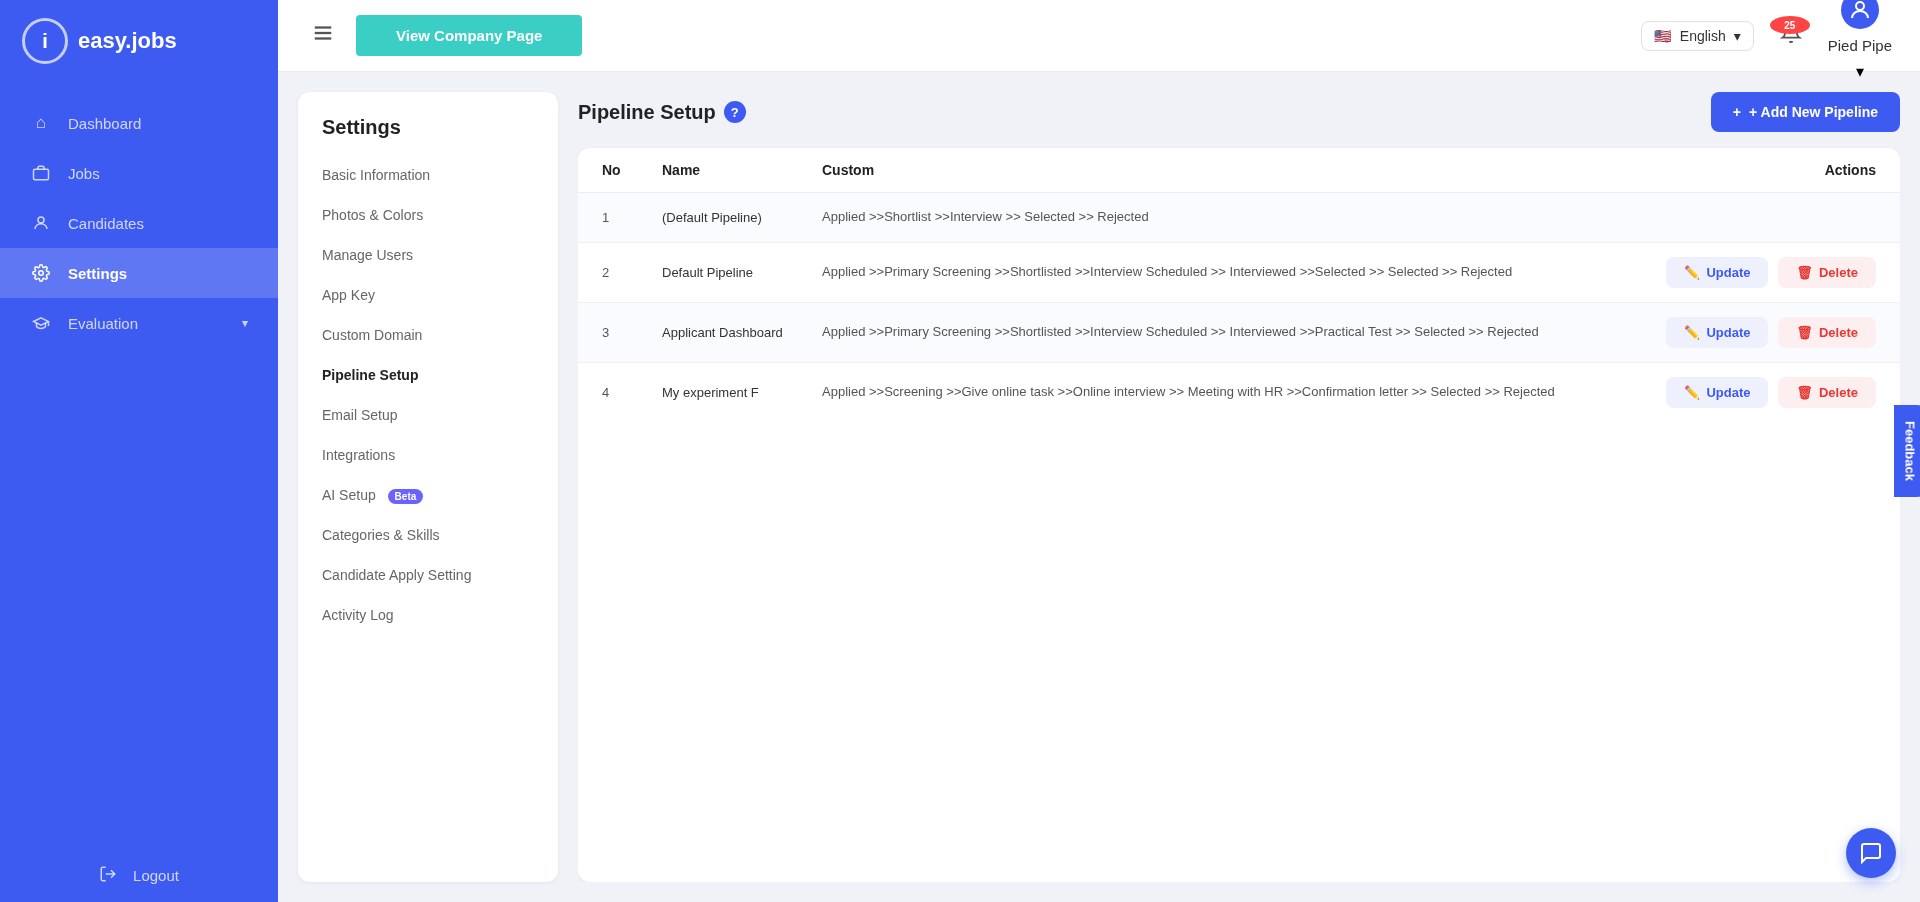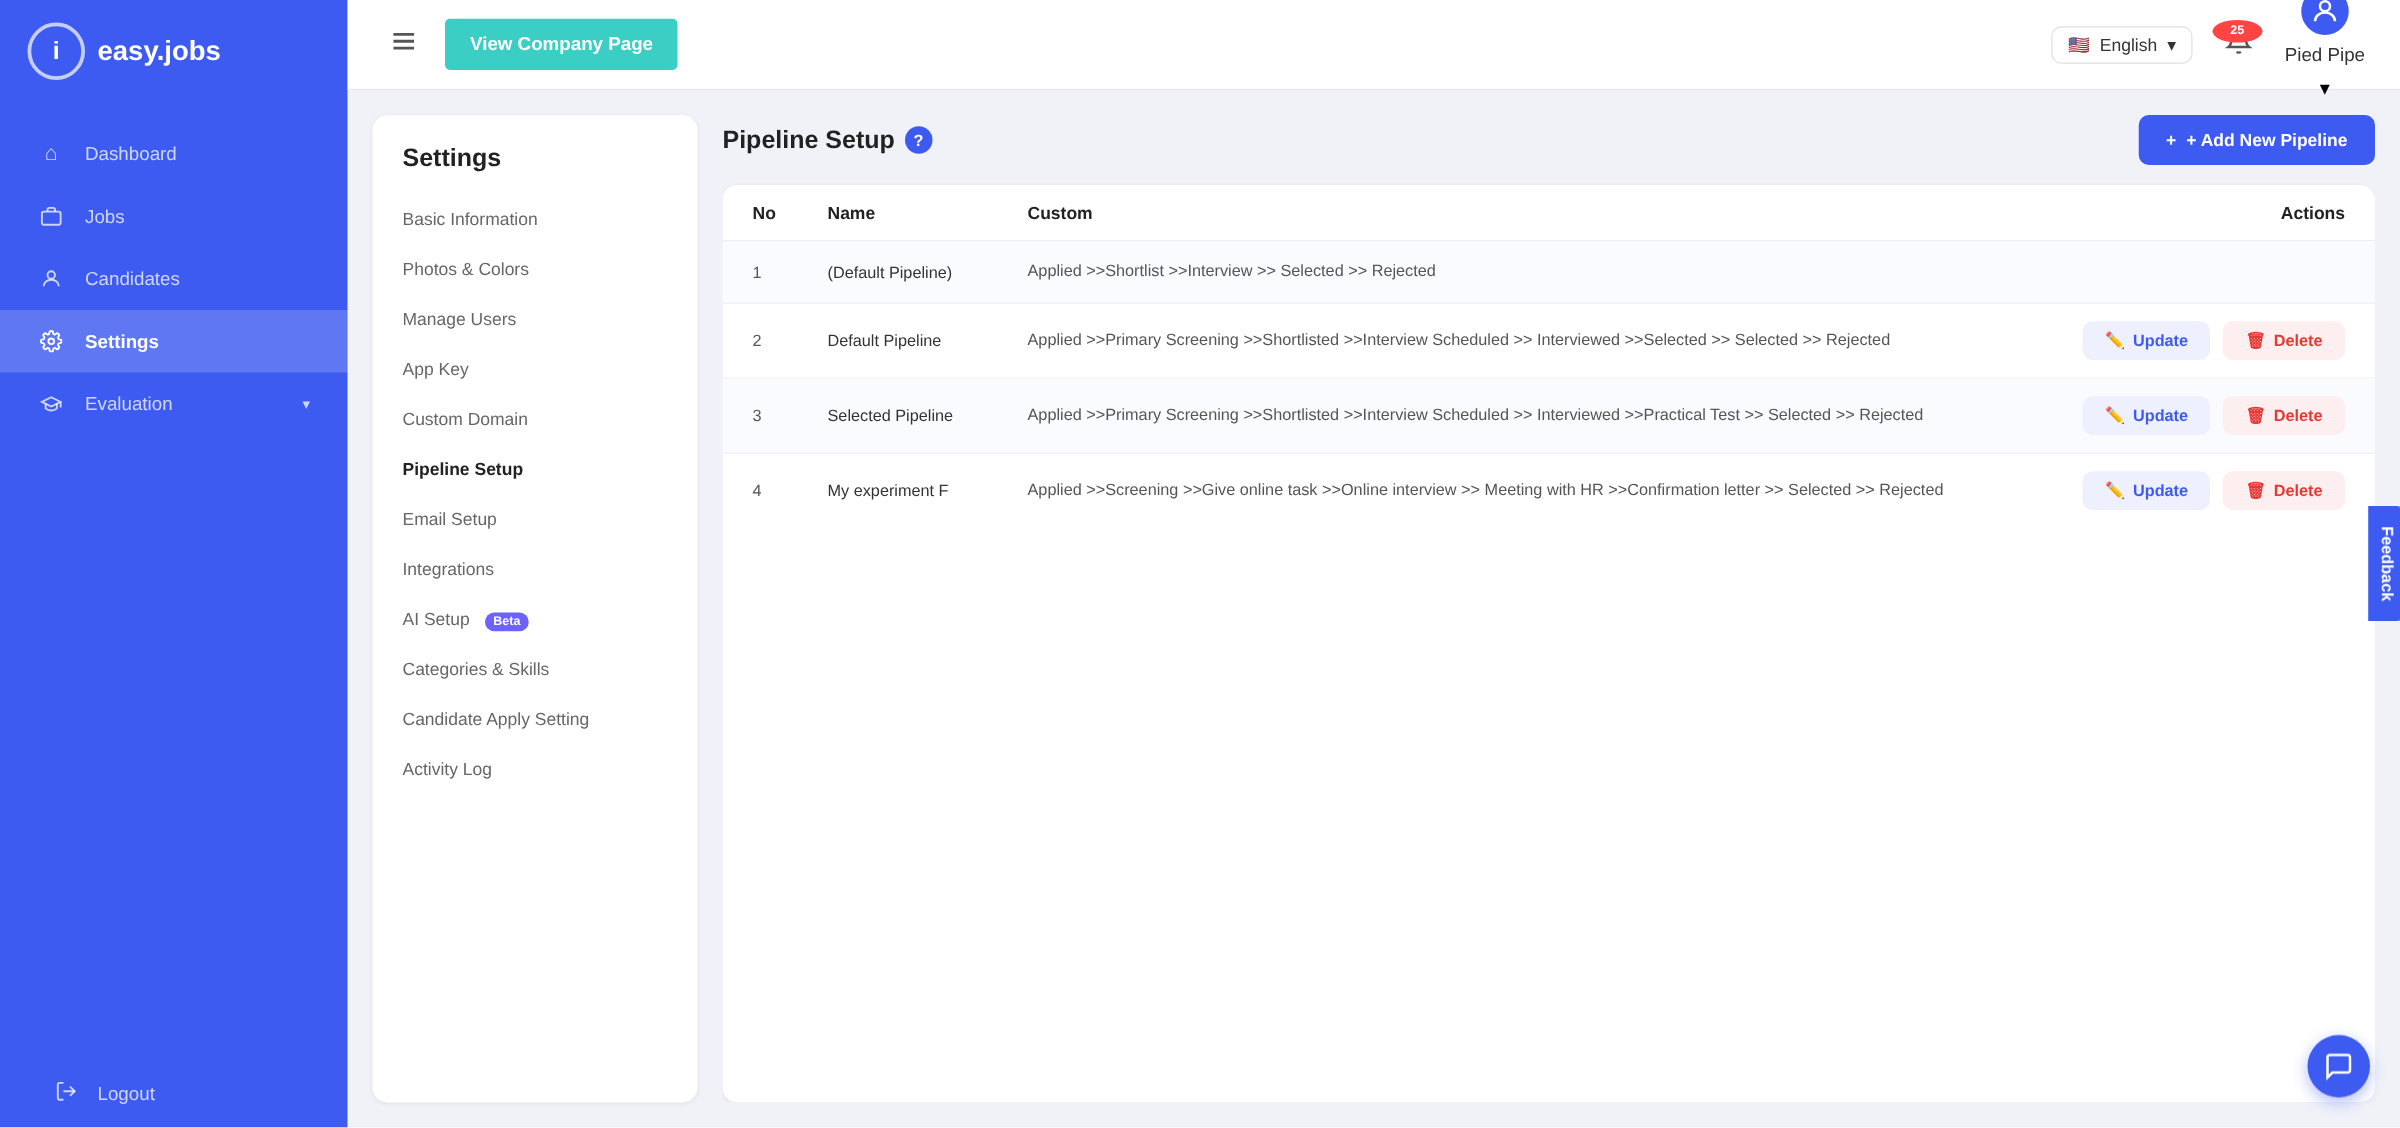--- a/index.html
+++ b/index.html
@@ -65,27 +65,28 @@
       display: flex;
       align-items: center;
       justify-content: center;
       font-size: 17px;
     }
     .nav-item .chevron {
       margin-left: auto;
       font-size: 12px;
     }
     .sidebar-logout {
-      padding: 16px 44px;
+      padding: 16px 19px;
       display: flex;
       align-items: center;
       gap: 16px;
       cursor: pointer;
       font-size: 15px;
       color: rgba(255,255,255,0.75);
+      justify-content: center;
     }
 
     
     .main {
       flex: 1;
       display: flex;
       flex-direction: column;
       overflow: hidden;
     }
 
@@ -105,21 +106,21 @@
       cursor: pointer;
       font-size: 20px;
       color: #555;
       padding: 6px;
     }
     .view-company-btn {
       background: #3bcec4;
       color: #fff;
       border: none;
       border-radius: 4px;
-      padding: 12px 20px;
+      padding: 12px 40px;
       font-size: 15px;
       font-weight: 600;
       cursor: pointer;
     }
     .header-spacer { flex: 1; }
     .lang-selector {
       display: flex;
       align-items: center;
       gap: 8px;
       border: 1px solid #e0e0e0;
@@ -520,21 +521,21 @@
             </button>
             <button class="btn-delete">
               <span>🗑</span>
               <span>Delete</span>
             </button>
           </div>
         </div>
 
         <div class="table-row">
           <span class="row-no">3</span>
-          <span class="row-name">Selected Pipeline</span>
+          <span class="row-name">Applicant Dashboard</span>
           <span class="row-steps">Applied &gt;&gt;Primary Screening &gt;&gt;Shortlisted &gt;&gt;Interview Scheduled &gt;&gt; Interviewed &gt;&gt;Practical Test &gt;&gt; Selected &gt;&gt; Rejected</span>
           <div class="row-actions">
             <button class="btn-update">
               <span>✏️</span>
               <span>Update</span>
             </button>
             <button class="btn-delete">
               <span>🗑</span>
               <span>Delete</span>
             </button>

